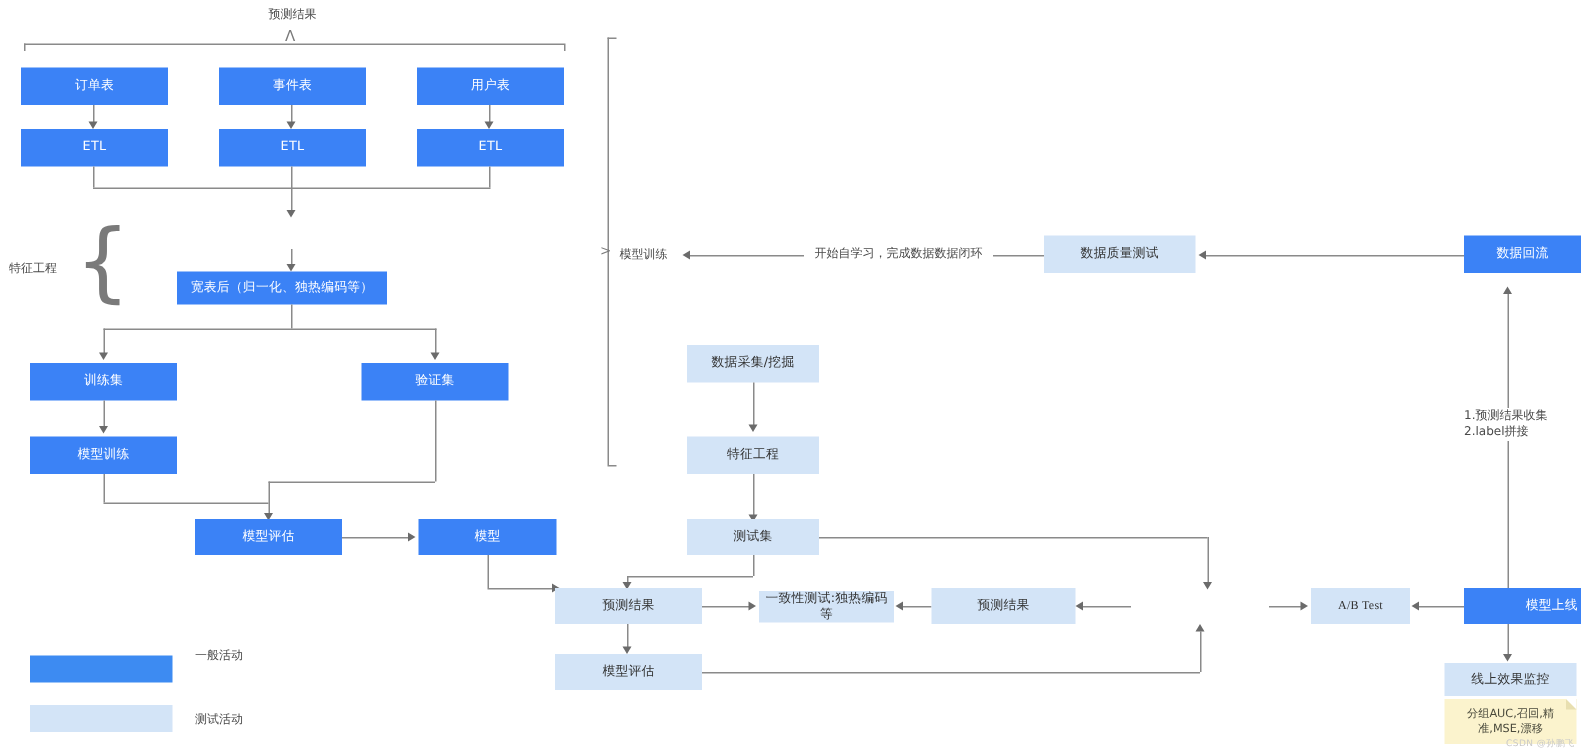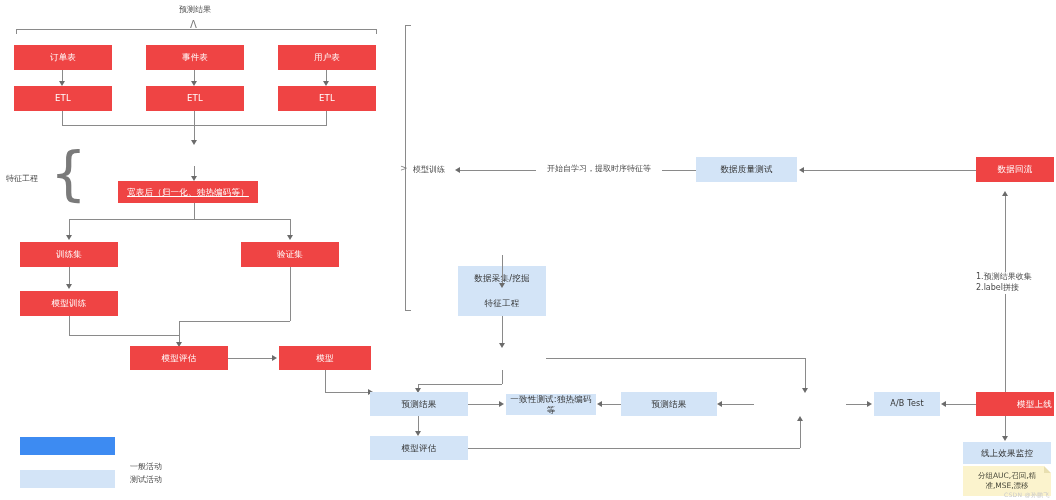--- a/index.html
+++ b/index.html
@@ -1,20 +1,20 @@
 <!DOCTYPE html>
 <html><head>
 <meta charset="utf-8">
 <style>
   html,body{margin:0;padding:0;background:#ffffff;}
   body{font-family:"DejaVu Sans","Liberation Sans",sans-serif;}
   #canvas{position:relative;width:1056px;height:500px;background:#fff;overflow:hidden;}
   .node{position:absolute;box-sizing:border-box;display:flex;align-items:center;justify-content:center;
         text-align:center;color:#ffffff;font-size:8.5px;line-height:1.25;letter-spacing:.2px;}
-  .node.primary{background:#ef4444;color:#ffffff;}
+  .node.primary{background:#3b82f6;color:#ffffff;}
   .node.test{background:#d3e4f7;color:#333333;}
   .note{position:absolute;box-sizing:border-box;background:#fbf3cd;color:#4a4a3c;font-size:7.5px;
         line-height:1.35;display:flex;align-items:center;justify-content:center;text-align:center;padding:2px 3px;}
   .note:after{content:"";position:absolute;right:0;top:0;border-width:0 7px 7px 0;border-style:solid;
         border-color:#fff #fff #e8dfb0 #e8dfb0;}
   .lbl{position:absolute;color:#4a4a4a;font-size:8px;line-height:1.35;white-space:pre-line;}
   .lbl.ctr{text-align:center;}
   .lbl.onwhite{background:#ffffff;padding:0 3px;}
   .ln{position:absolute;background:#8a8a8a;}
   .ln.h{height:1px;}
@@ -59,21 +59,21 @@
   <div class="ln v" style="left:326px;top:111px;height:14px;"></div>
   <div class="ln h" style="left:62px;top:125px;width:265px;"></div>
   <div class="ln v" style="left:194px;top:111px;height:32px;"></div>
   <div class="ar down" style="left:190.5px;top:140px;"></div>
 
   <div class="lbl" style="left:6px;top:174px;width:46px;">特征工程</div>
   <div class="brace" style="left:50px;top:138px;font-size:58px;line-height:72px;font-family:'DejaVu Sans',sans-serif;">{</div>
 
   <div class="ln v" style="left:194px;top:166px;height:11px;"></div>
   <div class="ar down" style="left:190.5px;top:176px;"></div>
-  <div class="node primary" style="left:118px;top:181px;width:140px;height:22px;text-decoration:underline;">宽表后（归一化、独热编码等）</div>
+  <div class="node primary" style="left:118px;top:181px;width:140px;height:22px;">宽表后（归一化、独热编码等）</div>
 
   <div class="ln v" style="left:194px;top:203px;height:16px;"></div>
   <div class="ln h" style="left:69px;top:219px;width:222px;"></div>
   <div class="ln v" style="left:69px;top:219px;height:18px;"></div>
   <div class="ar down" style="left:65.5px;top:235px;"></div>
   <div class="ln v" style="left:290px;top:219px;height:18px;"></div>
   <div class="ar down" style="left:286.5px;top:235px;"></div>
 
   <div class="node primary" style="left:20px;top:242px;width:98px;height:25px;">训练集</div>
   <div class="node primary" style="left:241px;top:242px;width:98px;height:25px;">验证集</div>
@@ -99,42 +99,43 @@
   <div class="ar right" style="left:368px;top:388.5px;"></div>
 
   <div class="lbl" style="left:413px;top:165px;width:46px;">模型训练</div>
   <div class="ln v" style="left:405px;top:25px;height:285px;"></div>
   <div class="ln h" style="left:405px;top:25px;width:6px;"></div>
   <div class="ln h" style="left:405px;top:310px;width:6px;"></div>
   <div class="brace" style="left:400px;top:164px;font-size:9px;line-height:9px;">&gt;</div>
 
   <div class="ar left" style="left:455px;top:166.5px;"></div>
   <div class="ln h" style="left:460px;top:170px;width:236px;"></div>
-  <div class="lbl ctr onwhite" style="left:536px;top:164px;width:120px;">开始自学习，提取时序特征等</div>
+  <div class="lbl ctr onwhite" style="left:536px;top:164px;width:120px;">开始自学习，完成数据数据闭环</div>
 
   <div class="node test" style="left:696px;top:157px;width:101px;height:25px;">数据质量测试</div>
 
   <div class="ar left" style="left:799px;top:166.5px;"></div>
   <div class="ln h" style="left:804px;top:170px;width:172px;"></div>
 
   <div class="node primary" style="left:976px;top:157px;width:78px;height:25px;">数据回流</div>
 
   <div class="ln v" style="left:1005px;top:196px;height:196px;"></div>
   <div class="ar up" style="left:1001.5px;top:191px;"></div>
   <div class="lbl" style="left:976px;top:272px;width:80px;background:#fff;">1.预测结果收集
 2.label拼接</div>
 
-  <div class="node test" style="left:458px;top:230px;width:88px;height:25px;margin-top:36px;">数据采集/挖掘</div>
+  <div class="node test" style="left:458px;top:230px;width:88px;height:25px;">数据采集/挖掘</div>
   <div class="ln v" style="left:502px;top:255px;height:30px;"></div>
   <div class="ar down" style="left:498.5px;top:283px;"></div>
 
   <div class="node test" style="left:458px;top:291px;width:88px;height:25px;">特征工程</div>
   <div class="ln v" style="left:502px;top:316px;height:29px;"></div>
   <div class="ar down" style="left:498.5px;top:343px;"></div>
 
+  <div class="node test" style="left:458px;top:346px;width:88px;height:24px;">测试集</div>
 
   <div class="ln v" style="left:502px;top:370px;height:14px;"></div>
   <div class="ln h" style="left:418px;top:384px;width:84px;"></div>
   <div class="ln v" style="left:418px;top:384px;height:6px;"></div>
   <div class="ar down" style="left:414.5px;top:388px;"></div>
 
   <div class="ln h" style="left:546px;top:358px;width:259px;"></div>
   <div class="ln v" style="left:805px;top:358px;height:32px;"></div>
   <div class="ar down" style="left:801.5px;top:388px;"></div>
 
@@ -146,39 +147,39 @@
   <div class="ar left" style="left:597px;top:400.5px;"></div>
   <div class="ln h" style="left:602px;top:404px;width:19px;"></div>
 
   <div class="node test" style="left:621px;top:392px;width:96px;height:24px;">预测结果</div>
   <div class="ar left" style="left:717px;top:400.5px;"></div>
   <div class="ln h" style="left:722px;top:404px;width:32px;"></div>
 
 
   <div class="ln h" style="left:846px;top:404px;width:23px;"></div>
   <div class="ar right" style="left:867px;top:400.5px;"></div>
-  <div class="node test" style="left:874px;top:392px;width:66px;height:24px;font-size:8px;">A/B Test</div>
+  <div class="node test" style="left:874px;top:392px;width:66px;height:24px;font-size:8px;font-family:Liberation Serif, serif;">A/B Test</div>
   <div class="ar left" style="left:941px;top:400.5px;"></div>
   <div class="ln h" style="left:946px;top:404px;width:30px;"></div>
 
   <div class="node primary" style="left:976px;top:392px;width:78px;height:24px;padding-left:39px;">模型上线</div>
 
   <div class="ln v" style="left:1005px;top:416px;height:22px;"></div>
   <div class="ar down" style="left:1001.5px;top:436px;"></div>
   <div class="node test" style="left:963px;top:442px;width:88px;height:22px;">线上效果监控</div>
   <div class="note" style="left:963px;top:466px;width:88px;height:30px;">分组AUC,召回,精准,MSE,漂移</div>
 
   <div class="ln v" style="left:418px;top:416px;height:17px;"></div>
   <div class="ar down" style="left:414.5px;top:431px;"></div>
   <div class="node test" style="left:370px;top:436px;width:98px;height:24px;">模型评估</div>
 
   <div class="ln h" style="left:468px;top:448px;width:332px;"></div>
   <div class="ln v" style="left:800px;top:421px;height:27px;"></div>
   <div class="ar up" style="left:796.5px;top:416px;"></div>
 
   <div class="legend-sw" style="left:20px;top:437px;width:95px;height:18px;background:#3d8bf2;"></div>
-  <div class="lbl" style="left:130px;top:462px;width:70px;">一般活动</div>
+  <div class="lbl" style="left:130px;top:432px;width:70px;">一般活动</div>
   <div class="legend-sw" style="left:20px;top:470px;width:95px;height:18px;background:#d3e4f7;"></div>
   <div class="lbl" style="left:130px;top:475px;width:70px;">测试活动</div>
 
   <div class="wm" style="left:1004px;top:491px;">CSDN @孙鹏飞</div>
 
 </div>
 
 </body></html>

